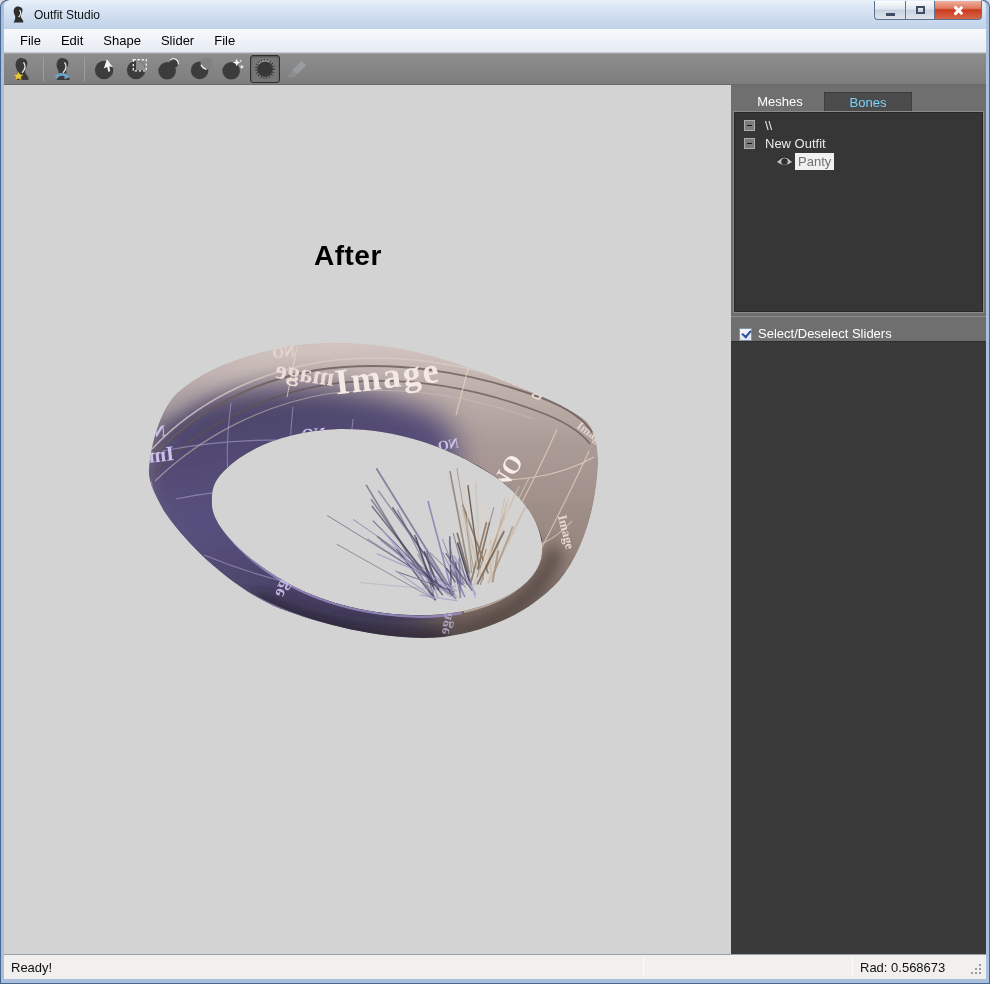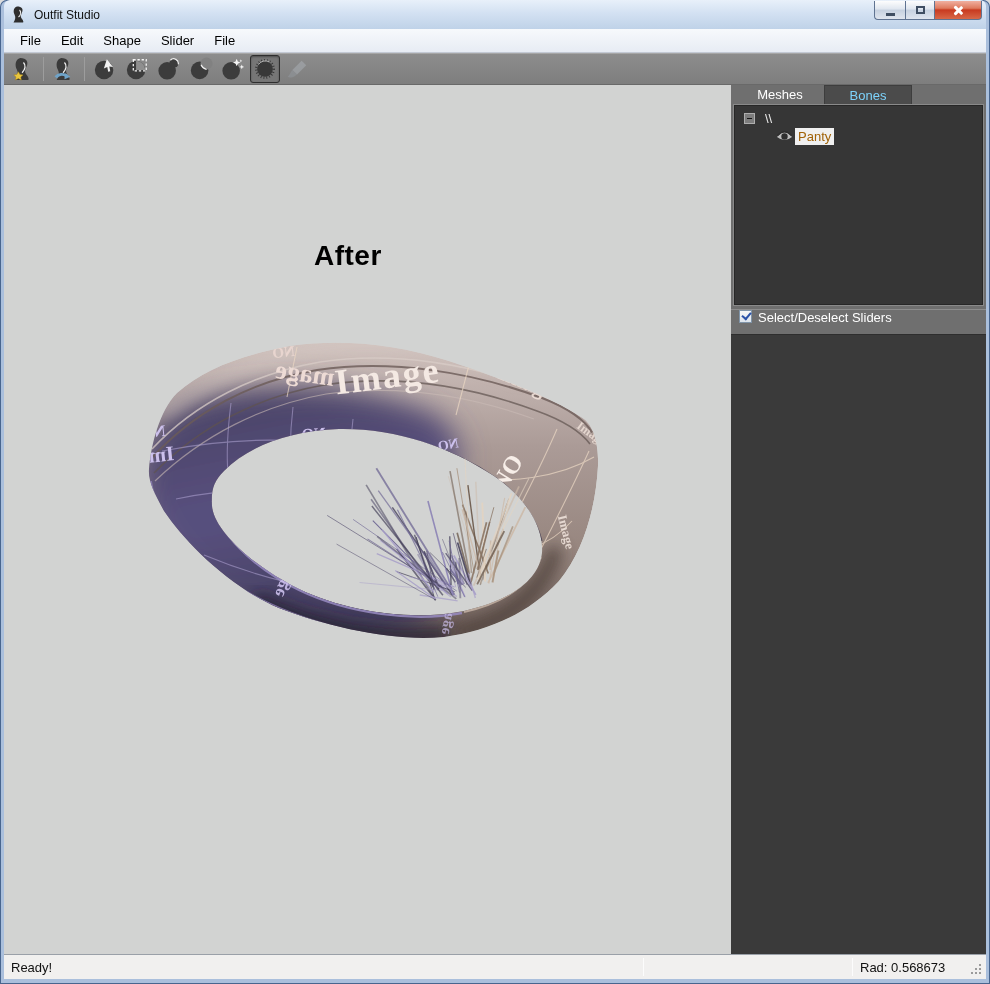--- a/index.html
+++ b/index.html
@@ -36,34 +36,34 @@
   .tbtn.active{border-color:#2e2e2e;background:#767676;box-shadow:inset 0 1px 2px rgba(0,0,0,.35);}
   .tbtn.disabled{opacity:.55;}
   .tsep{width:1px;height:24px;background:#676767;border-right:1px solid #9d9d9d;margin:0 4px;}
   
   .content{display:flex;height:869px;background:#6f6f6f;}
   .viewport{position:relative;width:727px;height:869px;background:#d2d3d2;overflow:hidden;flex:0 0 auto;}
   .after-label{position:absolute;left:310px;top:155px;font-size:28px;font-weight:bold;color:#000;letter-spacing:.5px;}
   .mesh-svg{position:absolute;left:0;top:0;}
   
   .rightpanel{width:255px;display:flex;flex-direction:column;background:#6f6f6f;flex:0 0 auto;}
-  .tabs{height:19px;display:flex;padding-left:5px;margin-top:0;}
+  .tabs{height:19px;display:flex;padding-left:5px;margin-top:7px;}
   .tab{width:88px;height:19px;line-height:19px;text-align:center;font-size:13px;cursor:default;}
   .tab:not(.active){background:#4b4b4b;color:#7dd3fc;border:1px solid #3d3d3d;border-bottom:none;}
   .tab.active{background:#6f6f6f;color:#ffffff;}
   .tree{height:200px;margin:1px 3px 0 3px;background:#363636;border:1px solid #272727;
     box-shadow:0 0 0 1px #8a8a8a;padding-top:3px;overflow:hidden;}
   .trow{height:18px;display:flex;align-items:center;font-size:13px;color:#eaeaea;}
   .trow .collapse{width:11px;height:11px;margin-left:9px;margin-right:7px;background:#7d7d7d;
     border:1px solid #aeaeae;position:relative;flex:0 0 auto;}
   .trow .collapse::after{content:"";position:absolute;left:2px;top:4px;width:5px;height:1px;background:#161616;}
   .trow .eye{width:17px;height:12px;margin-left:41px;margin-right:2px;flex:0 0 auto;}
   .tlabel{padding:1px 3px;white-space:pre;}
-  .tlabel.selected{background:#f0f0f0;color:#a16207;}
-  .slider-toggle-bar{height:25px;margin-top:4px;display:flex;align-items:flex-start;background:#6f6f6f;
+  .tlabel.selected{background:#f0f0f0;color:#737373;}
+  .slider-toggle-bar{height:25px;margin-top:4px;display:flex;align-items:flex-end;background:#6f6f6f;
     border-top:1px solid #8d8d8d;color:#fff;font-size:13px;}
   .checkbox{width:13px;height:13px;margin:0 6px 0 8px;border:1px solid #8094a8;
     background:linear-gradient(#f6f6f6,#dde4ec);position:relative;flex:0 0 auto;}
   .checkbox.checked::after{content:"";position:absolute;left:2px;top:1px;width:7px;height:4px;
     border-left:2px solid #2b52a8;border-bottom:2px solid #2b52a8;transform:rotate(-50deg);}
   .panel-dark{flex:1 1 auto;background:#3a3a3a;border-top:1px solid #2e2e2e;}
   
   .statusbar{position:relative;height:25px;background:#f1f0ef;border-top:1px solid #9aa0a8;
     font-size:13px;color:#111;padding-left:32px;}
   .status-msg{position:absolute;left:7px;top:5px;}
@@ -359,20 +359,24 @@
       <div class="tabs">
         <div class="tab active">Meshes</div>
         <div class="tab">Bones</div>
       </div>
       <div class="tree">
         <div class="trow">
           <span class="collapse"></span>
           <span class="tlabel">\\</span>
         </div>
         <div class="trow">
+          <span class="collapse"></span>
+          <span class="tlabel">New Outfit</span>
+        </div>
+        <div class="trow">
           <span class="eye">
             <svg viewBox="0 0 17 12" width="17" height="12">
               <path d="M1,7 Q8.5,-2.5 16,7 Q8.5,13 1,7 Z" fill="#bdbdbd"></path>
               <circle cx="8.5" cy="6.5" r="3.2" fill="#2f2f2f"></circle>
               <path d="M1.5,5.5 Q8.5,-2 15.5,5.5" stroke="#2f2f2f" stroke-width="1.6" fill="none"></path>
             </svg>
           </span>
           <span class="tlabel selected">Panty</span>
         </div>
       </div>

